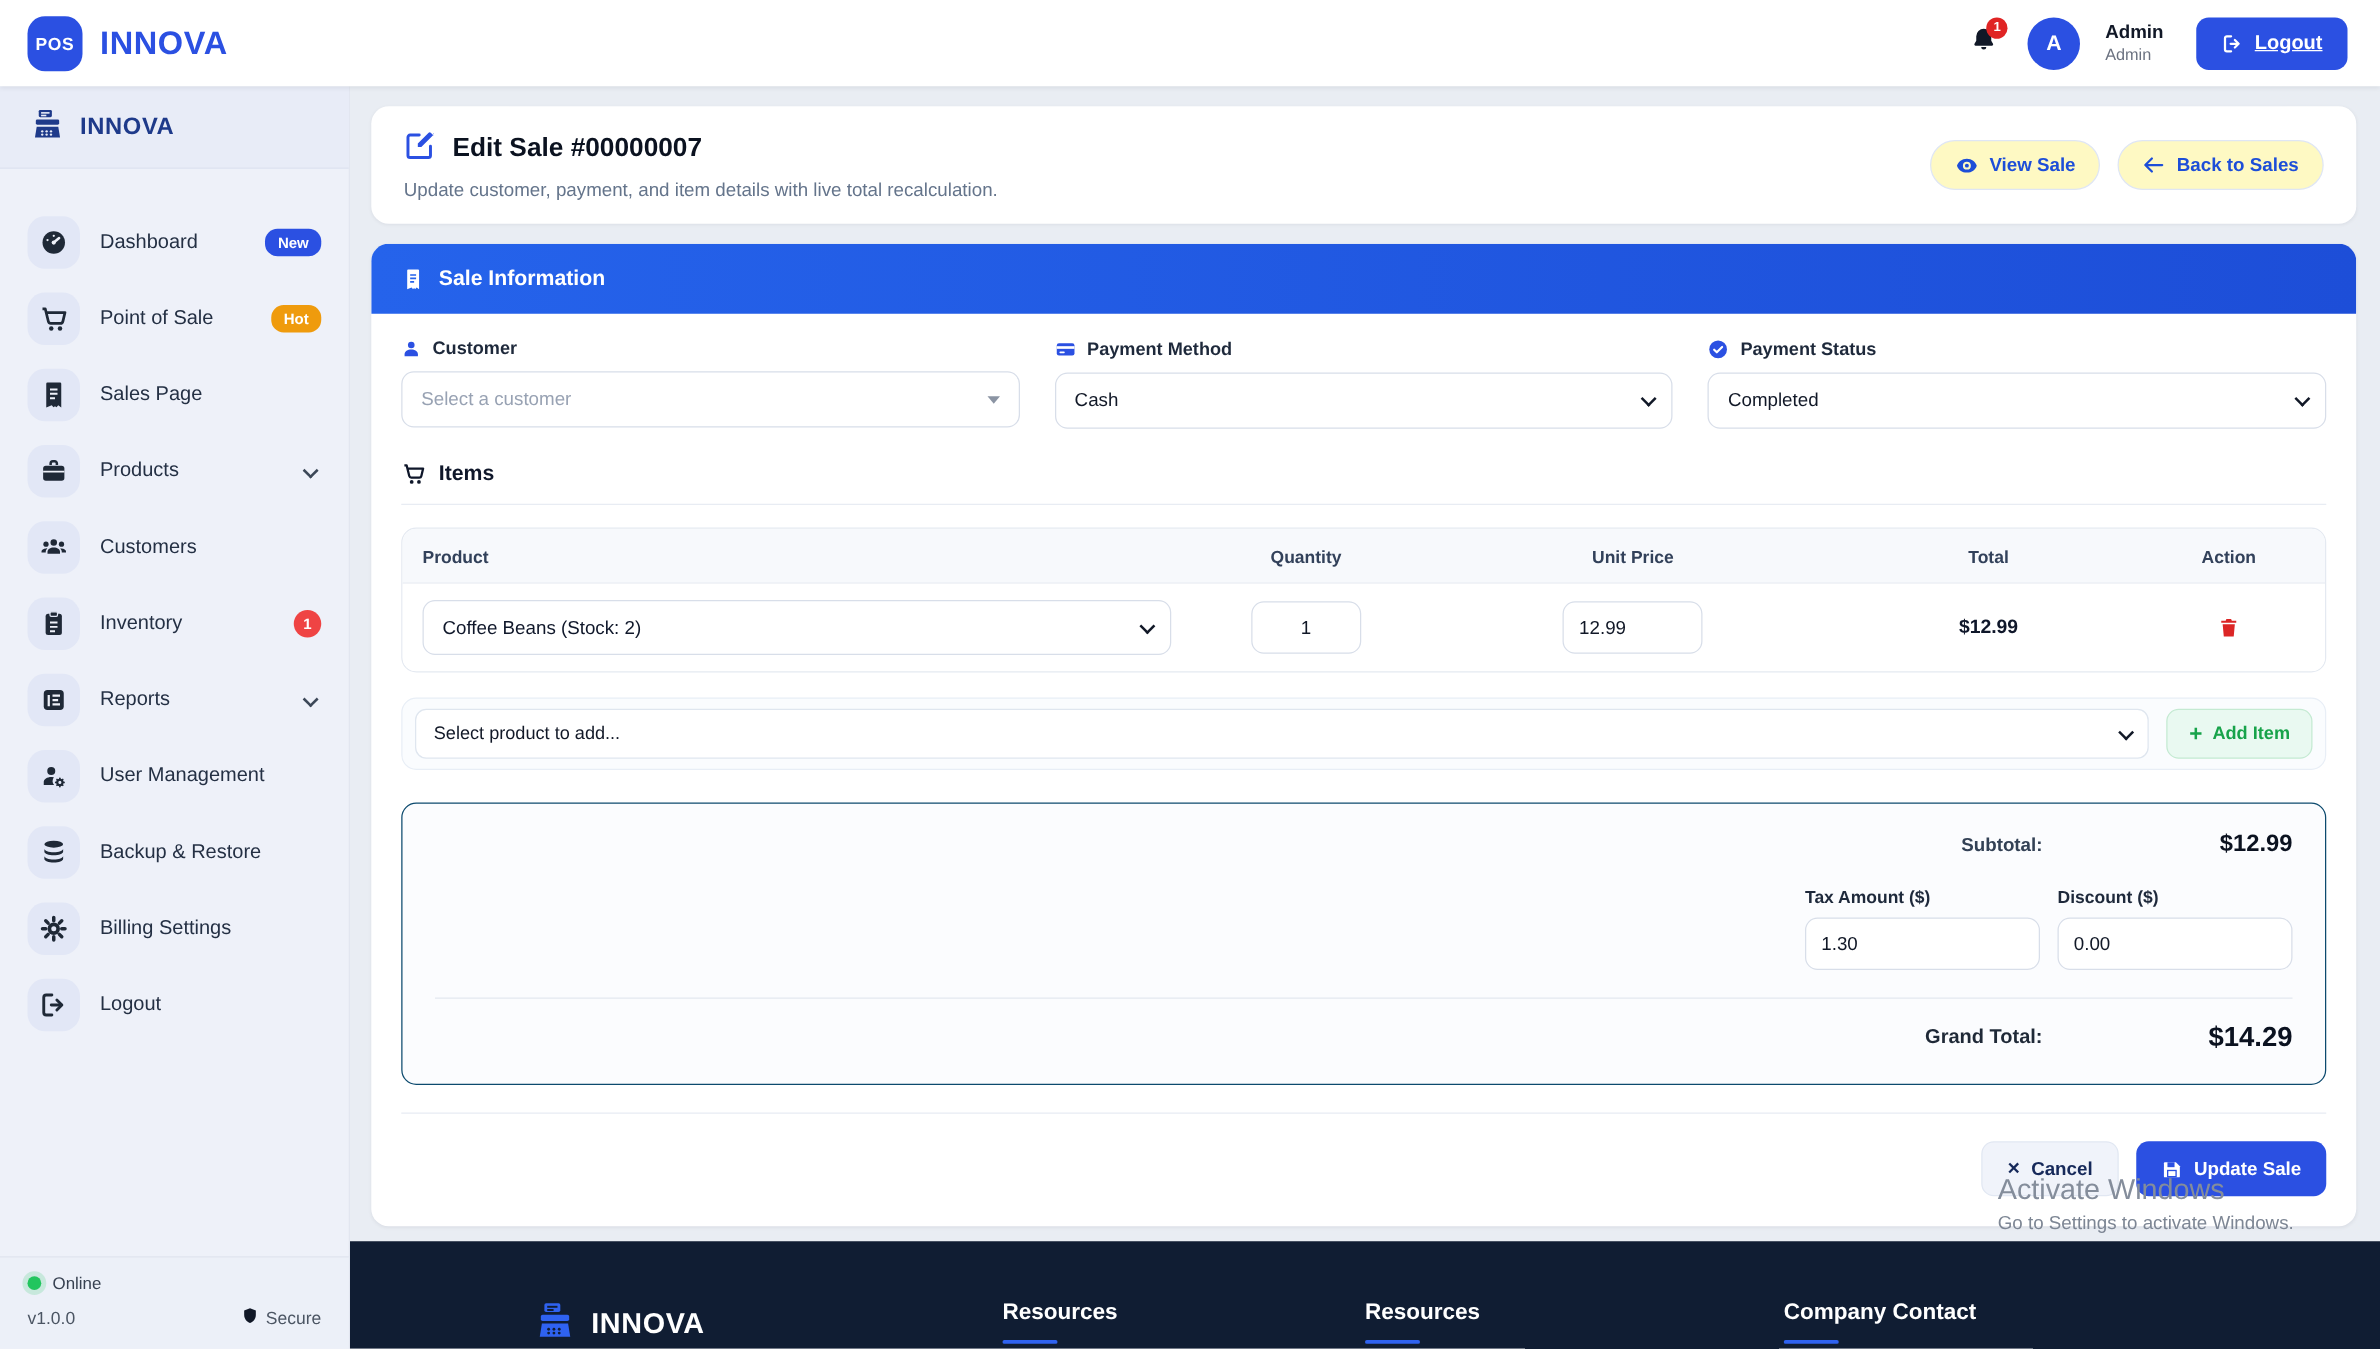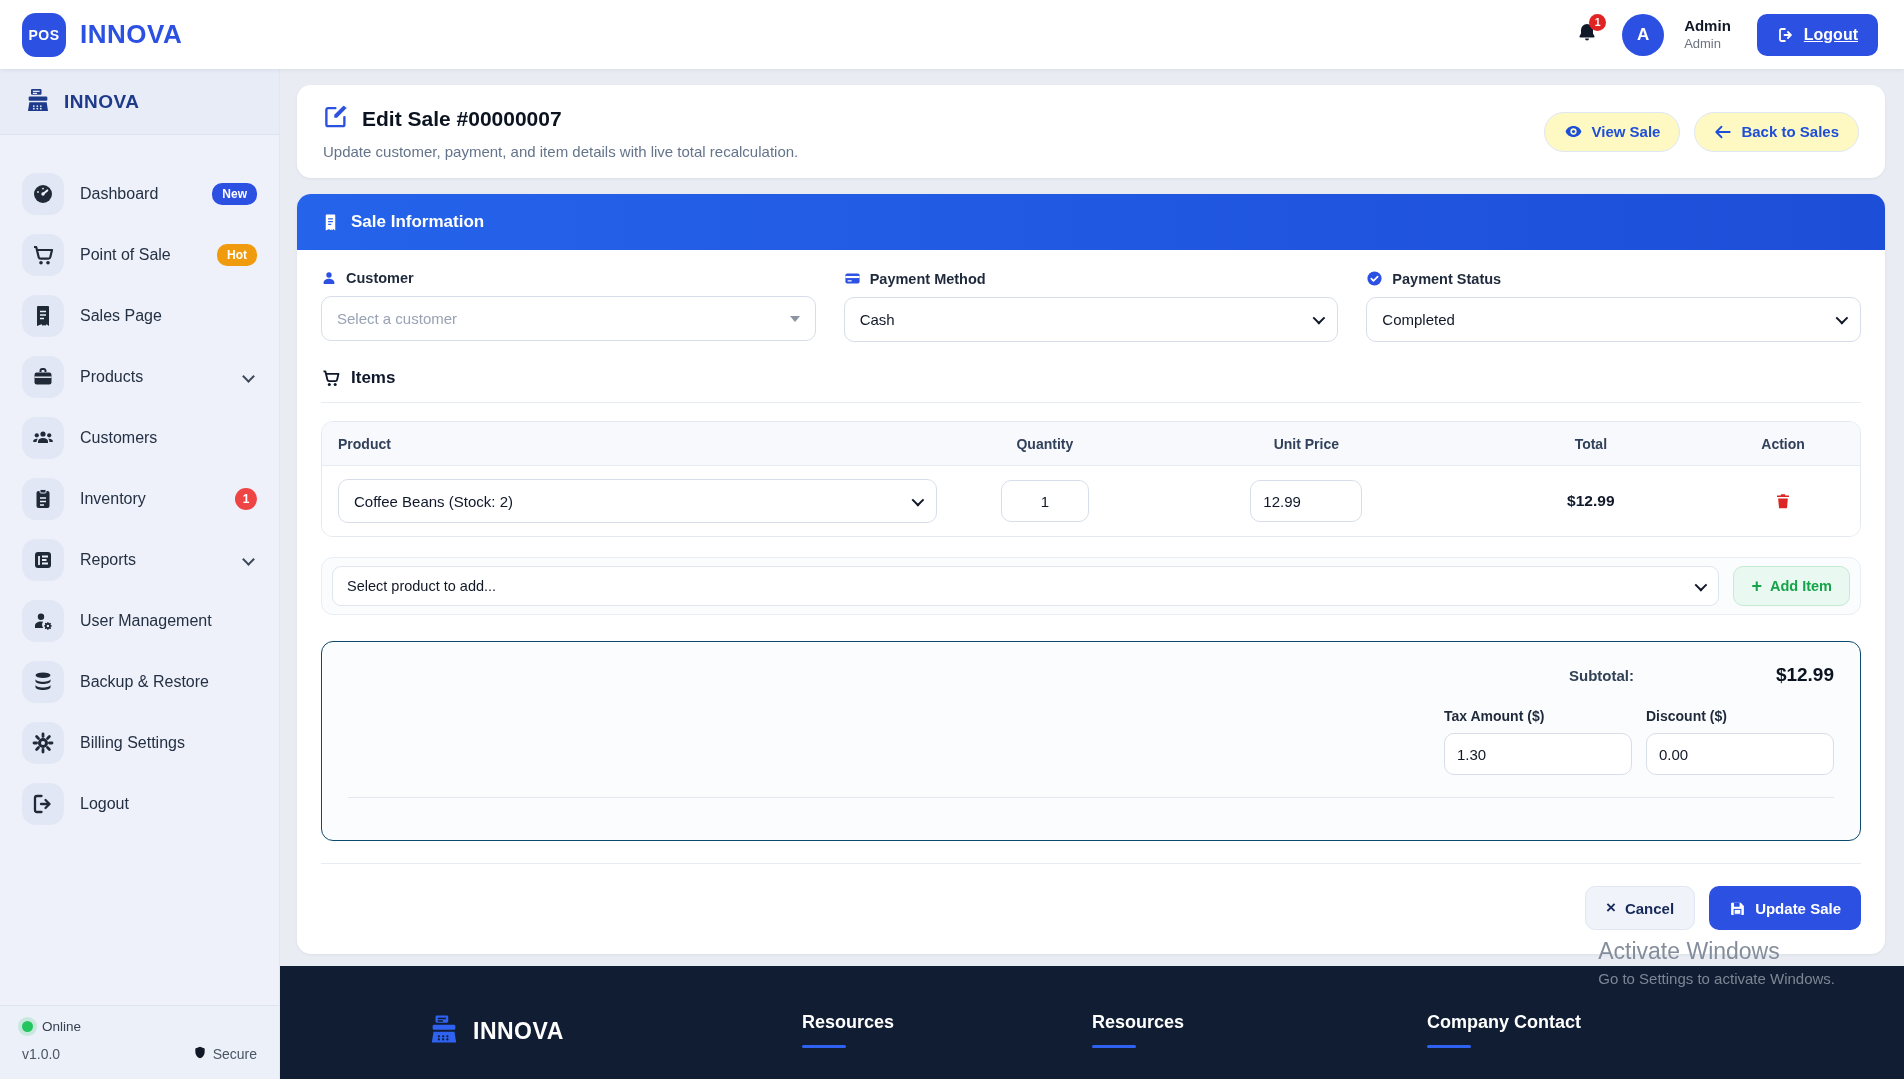--- a/index.html
+++ b/index.html
@@ -520,20 +520,24 @@
               <div class="td-group">
                 <span class="td-label">Tax Amount ($)</span>
                 <input class="num-input td-input" value="1.30" style="">
               </div>
               <div class="td-group">
                 <span class="td-label">Discount ($)</span>
                 <input class="num-input td-input" value="0.00" style="">
               </div>
             </div>
             <div class="totals-div"></div>
+            <div class="trow grand">
+              <span class="trow-label">Grand Total:</span>
+              <span class="trow-val">$14.29</span>
+            </div>
           </div>
 
           <div class="card-actions">
             <button class="cancel-btn">
               <span class="xmark">×</span>
               <span>Cancel</span>
             </button>
             <button class="update-btn">
               <span style="display:flex;">
                 <svg width="17" height="17" viewBox="0 0 24 24">

